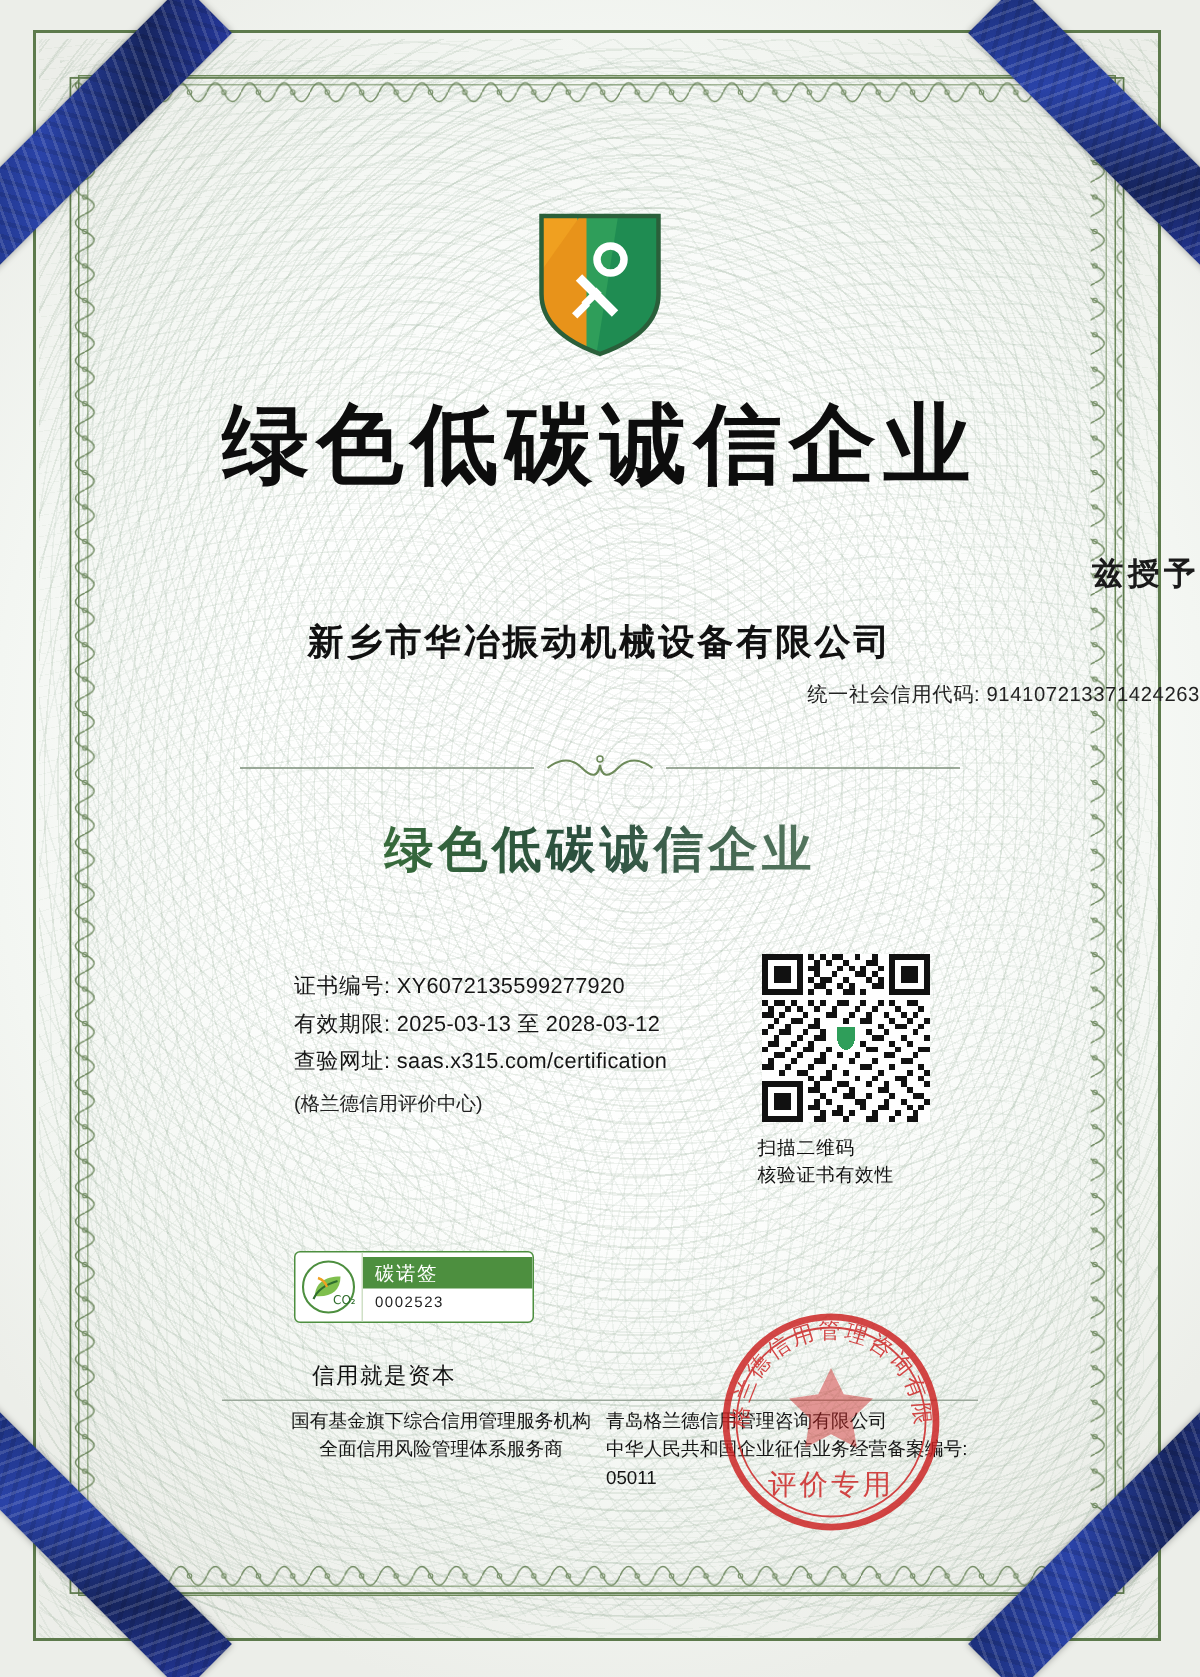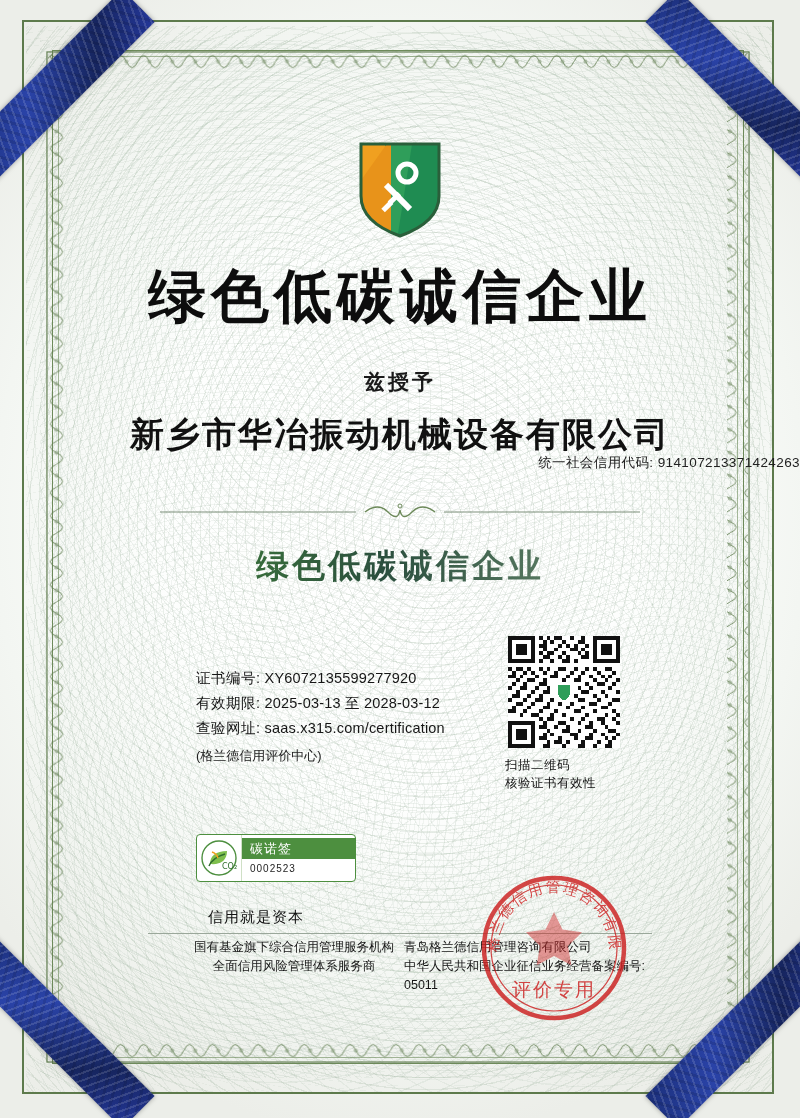--- a/index.html
+++ b/index.html
@@ -134,32 +134,32 @@
     font-size: 58px;
     font-weight: 700;
     letter-spacing: 5px;
     color: #0d0d0d;
     font-family: "DejaVu Sans", sans-serif;
   }
   .award-verb {
     position: absolute;
     top: 368px;
     left: 0; right: 0;
-    text-align: center;
+    text-align: right;
     font-size: 21px;
     font-weight: 700;
     letter-spacing: 3px;
     color: #1a1a1a;
   }
   .company {
     position: absolute;
     top: 412px;
     left: 0; right: 0;
     text-align: center;
-    font-size: 34px;
+    font-size: 24px;
     font-weight: 700;
     letter-spacing: 2px;
     color: #111;
   }
   .credit-code {
     position: absolute;
     top: 454px;
     left: 0; right: 0;
     text-align: right;
     font-size: 13.5px;
@@ -193,21 +193,20 @@
   }
 
   
   .details {
     position: absolute;
     left: 196px;
     top: 646px;
     font-size: 14.5px;
     color: #161616;
     line-height: 25px;
-    margin-top: 20px;
   }
   .details .row { white-space: nowrap; }
   .details .label { letter-spacing: .5px; }
   .details .value { letter-spacing: .2px; }
   .details .note {
     font-size: 13px;
     color: #222;
     margin-top: 2px;
   }
 

